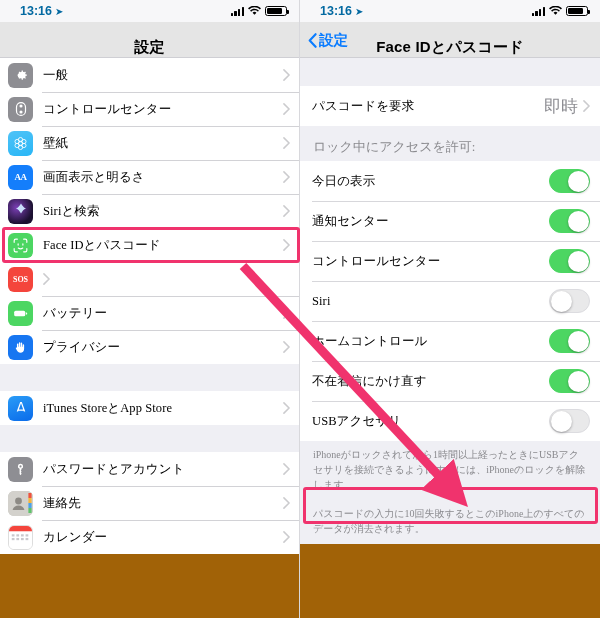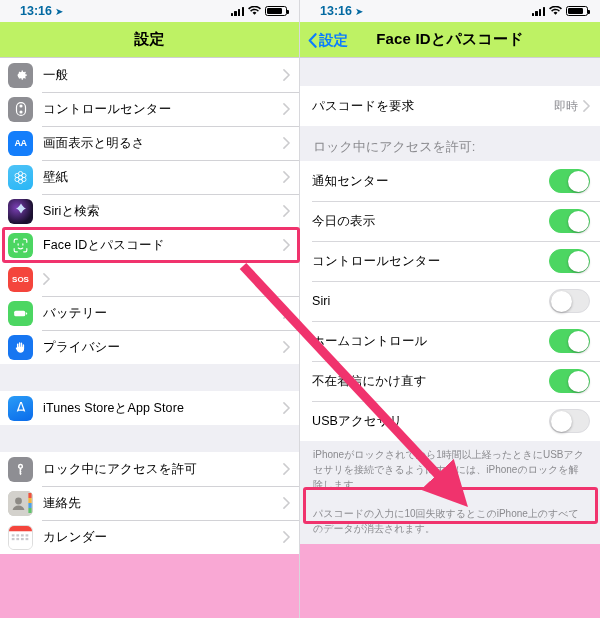--- a/index.html
+++ b/index.html
@@ -28,45 +28,45 @@
   .sig i:nth-child(1){height:3px}.sig i:nth-child(2){height:5px}
   .sig i:nth-child(3){height:7px}.sig i:nth-child(4){height:9px}
   .wifi { width: 13px; height: 10px; position: relative; }
   .wifi svg { display:block; }
   .batt { width: 22px; height: 10px; border: 1.2px solid #000; border-radius: 2.6px; position: relative; padding: 1.2px; }
   .batt::after { content:""; position:absolute; right:-3px; top:3px; width:1.6px; height:4px; background:#000; border-radius:0 1px 1px 0;}
   .batt i { display:block; height:100%; width:82%; background:#000; border-radius:1.2px; }
 
   
   .navbar {
-    height: 36px; background: #bef264; display:flex; align-items:center;
+    height: 36px; background: #e5e5e5; display:flex; align-items:flex-end;
     justify-content:center; position: relative; border-bottom: 0.5px solid #cfcfd4;
   }
   .nav-title { font-size: 15px; font-weight: bold; color:#000; letter-spacing:.2px;}
   .nav-back {
     position:absolute; left: 8px; top:0; height:36px; display:flex; align-items:center;
     gap:2px; color:#0a7cff; font-size: 14.5px; font-weight:600;
   }
   .chev-left { width:9px; height:15px; flex:none; }
 
   
-  .scroll { height: 560px; background:#f9a8d4; overflow:hidden; }
+  .scroll { height: 560px; background:#a16207; overflow:hidden;font-family:Liberation Serif, serif; }
   .gap { background:#efeff4; }
   .group { background:#fff; }
   .row {
     display:flex; align-items:center; height:34px; padding-left: 8px;
     background:#fff; position:relative;
   }
   .row + .row::before {
     content:""; position:absolute; left:42px; right:0; top:0; height:0.5px; background:#d2d2d6;
   }
   .ico { width:25px; height:25px; border-radius:6px; flex:none; margin-right:10px;
          display:flex; align-items:center; justify-content:center; overflow:hidden; position:relative;}
   .label { font-size: 12.5px; color:#000; flex:1; letter-spacing:.1px; white-space:nowrap; }
-  .row-val { font-size:12px; color:#8e8e93; margin-right:5px; }
+  .row-val { font-size:17px; color:#8e8e93; margin-right:5px; }
   .chev { width:7px; height:12px; margin-right:9px; flex:none; opacity:.45; }
 
   
   .trow {
     display:flex; align-items:center; height:40px; padding:0 10px 0 12px;
     background:#fff; position:relative;
   }
   .trow + .trow::before {
     content:""; position:absolute; left:12px; right:0; top:0; height:0.5px; background:#d7d7db;
   }
@@ -162,48 +162,48 @@
                 <circle cx="12" cy="16" r="2.1" fill="#fff"></circle>
               </svg>
           </span>
           <span class="label">コントロールセンター</span>
           <svg class="chev" viewBox="0 0 8 14">
               <path d="M1 1l6 6-6 6" stroke="#8e8e93" stroke-width="1.8" fill="none" stroke-linecap="round" stroke-linejoin="round"></path>
             </svg>
         </div>
 
         <div class="row">
-          <span class="ico aawrap">AA</span>
-          <span class="label">画面表示と明るさ</span>
-          <svg class="chev" viewBox="0 0 8 14">
-              <path d="M1 1l6 6-6 6" stroke="#8e8e93" stroke-width="1.8" fill="none" stroke-linecap="round" stroke-linejoin="round"></path>
-            </svg>
-        </div>
-
-        <div class="row">
           <span class="ico wallwrap">
             <svg viewBox="0 0 24 24" width="17" height="17">
                 <g fill="none" stroke="#fff" stroke-width="1.2">
                   <circle cx="12" cy="12" r="3"></circle>
                   <circle cx="12" cy="6.5" r="3"></circle>
                   <circle cx="12" cy="17.5" r="3"></circle>
                   <circle cx="7.2" cy="9.2" r="3"></circle>
                   <circle cx="16.8" cy="9.2" r="3"></circle>
                   <circle cx="7.2" cy="14.8" r="3"></circle>
                   <circle cx="16.8" cy="14.8" r="3"></circle>
                 </g>
               </svg>
           </span>
           <span class="label">壁紙</span>
           <svg class="chev" viewBox="0 0 8 14">
               <path d="M1 1l6 6-6 6" stroke="#8e8e93" stroke-width="1.8" fill="none" stroke-linecap="round" stroke-linejoin="round"></path>
             </svg>
         </div>
 
         <div class="row">
+          <span class="ico aawrap">AA</span>
+          <span class="label">画面表示と明るさ</span>
+          <svg class="chev" viewBox="0 0 8 14">
+              <path d="M1 1l6 6-6 6" stroke="#8e8e93" stroke-width="1.8" fill="none" stroke-linecap="round" stroke-linejoin="round"></path>
+            </svg>
+        </div>
+
+        <div class="row">
           <span class="ico siriwrap">
             <svg viewBox="0 0 24 24" width="20" height="20">
                 <path d="M12 3c2 3 3 5 6 6-3 1-4 3-6 6-2-3-3-5-6-6 3-1 4-3 6-6Z" fill="#cfe8ff" opacity=".95"></path>
               </svg>
           </span>
           <span class="label">Siriと検索</span>
           <svg class="chev" viewBox="0 0 8 14">
               <path d="M1 1l6 6-6 6" stroke="#8e8e93" stroke-width="1.8" fill="none" stroke-linecap="round" stroke-linejoin="round"></path>
             </svg>
         </div>
@@ -279,21 +279,21 @@
 
       <div class="gap" style="height:27px"></div>
 
       <div class="group">
         <div class="row">
           <span class="ico pwwrap">
             <svg viewBox="0 0 24 24" width="17" height="17">
                 <path fill="#fff" d="M12 4a3.6 3.6 0 0 0-1.3 7v7.2l1.3 1.8 1.3-1.8v-1.1l-.9-.9.9-.9v-1l-.9-.9.9-.9V11A3.6 3.6 0 0 0 12 4Zm0 2.1a1.5 1.5 0 1 1 0 3 1.5 1.5 0 0 1 0-3Z"></path>
               </svg>
           </span>
-          <span class="label">ロック中にアクセスを許可</span>
+          <span class="label">パスワードとアカウント</span>
           <svg class="chev" viewBox="0 0 8 14">
               <path d="M1 1l6 6-6 6" stroke="#8e8e93" stroke-width="1.8" fill="none" stroke-linecap="round" stroke-linejoin="round"></path>
             </svg>
         </div>
         <div class="row">
           <span class="ico contwrap">
             <svg viewBox="0 0 25 25" width="25" height="25">
                 <rect x="0" y="0" width="25" height="25" fill="#d3d1cc"></rect>
                 <circle cx="10.5" cy="10" r="3.4" fill="#8d8a85"></circle>
                 <path d="M4.6 19c.6-3 3-4.6 5.9-4.6s5.3 1.6 5.9 4.6Z" fill="#8d8a85"></path>
@@ -379,27 +379,27 @@
         <span class="row-val">即時</span>
         <svg class="chev" style="margin-right:0" viewBox="0 0 8 14">
             <path d="M1 1l6 6-6 6" stroke="#8e8e93" stroke-width="1.8" fill="none" stroke-linecap="round" stroke-linejoin="round"></path>
           </svg>
       </div>
 
       <div class="sectionhdr">ロック中にアクセスを許可:</div>
 
       <div class="group">
         <div class="trow">
+          <span class="label">今日の表示</span>
+          <span class="toggle on">
+              <span class="knob"></span>
+            </span>
+        </div>
+        <div class="trow">
           <span class="label">通知センター</span>
-          <span class="toggle on">
-              <span class="knob"></span>
-            </span>
-        </div>
-        <div class="trow">
-          <span class="label">今日の表示</span>
           <span class="toggle on">
               <span class="knob"></span>
             </span>
         </div>
         <div class="trow">
           <span class="label">コントロールセンター</span>
           <span class="toggle on">
               <span class="knob"></span>
             </span>
         </div>

